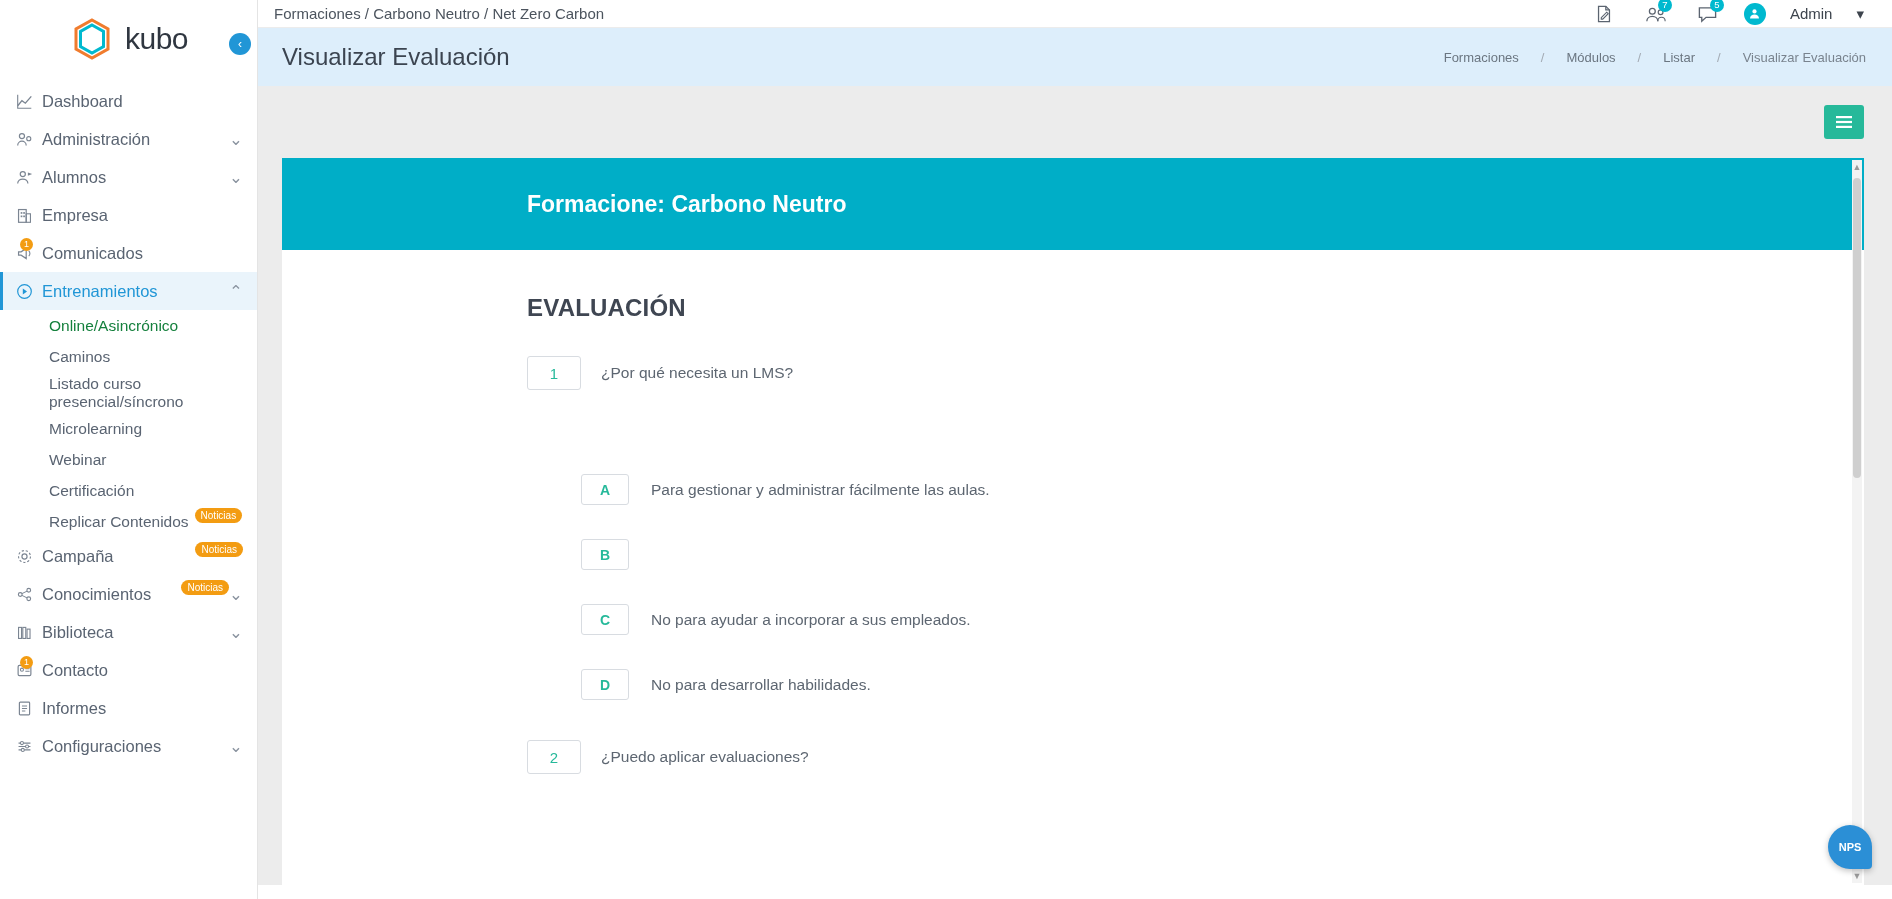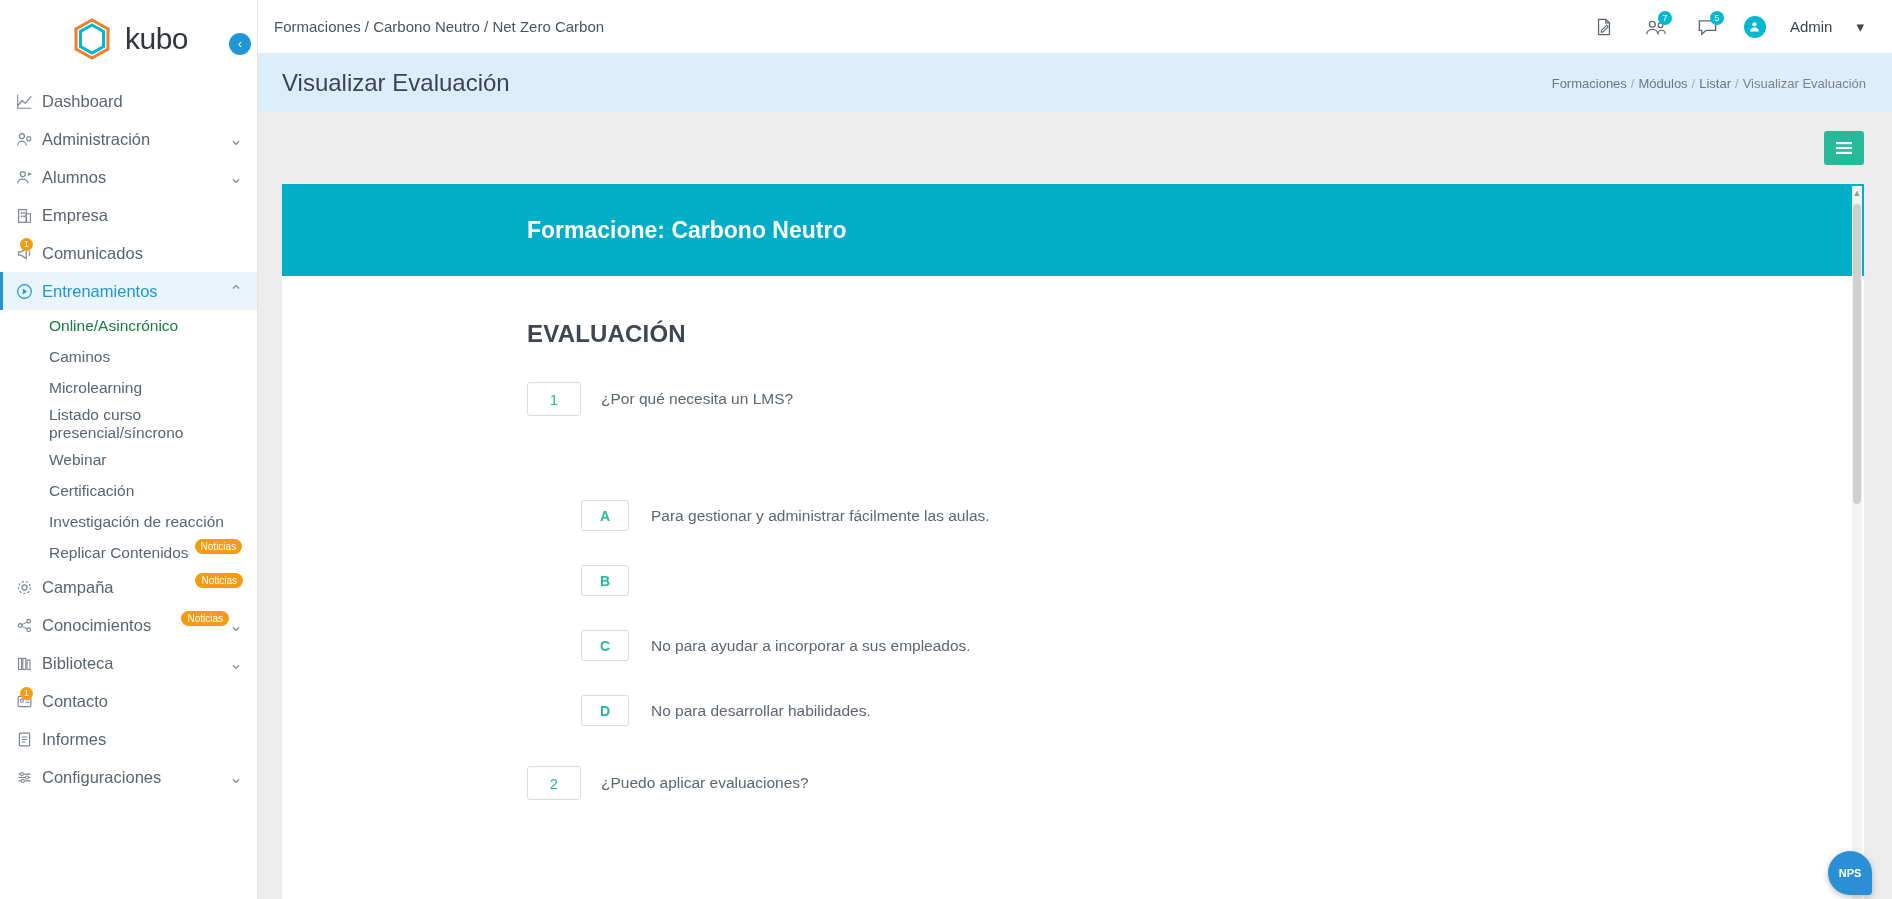--- a/index.html
+++ b/index.html
@@ -139,21 +139,21 @@
 
   
   .main {
     flex: 1 1 auto;
     height: 899px;
     position: relative;
     background: #ffffff;
     overflow: hidden;
   }
   .topbar {
-    height: 54px;
+    height: 28px;
     background: #ffffff;
     border-bottom: 1px solid #ececec;
     display: flex;
     align-items: center;
     padding: 0 14px 0 16px;
   }
   .crumbs-top {
     font-size: 15px;
     color: #4c545e;
     flex: 1 1 auto;
@@ -212,21 +212,21 @@
     font-size: 24px;
     color: #3b4450;
     font-weight: 400;
     flex: 1 1 auto;
   }
   .crumbs {
     font-size: 13px;
     color: #6b7681;
     display: flex;
     align-items: flex-start;
-    gap: 4px;
+    gap: 22px;
   }
   .crumbs .sep { color: #a3abb4; }
   .crumbs .cr { cursor: pointer; }
   .crumbs .cr.cur { color: #79838e; }
 
   .toolbar-zone {
     height: 72px;
     background: #ececec;
     display: flex;
     align-items: center;
@@ -467,33 +467,30 @@
       </div>
 
       <div class="sub-list">
         <div class="sub-item active">
           <span class="stext">Online/Asincrónico</span>
         </div>
         <div class="sub-item">
           <span class="stext">Caminos</span>
         </div>
         <div class="sub-item">
+          <span class="stext">Listado curso presencial/síncrono</span>
+        </div>
+        <div class="sub-item">
           <span class="stext">Microlearning</span>
-        </div>
-        <div class="sub-item">
-          <span class="stext">Listado curso presencial/síncrono</span>
         </div>
         <div class="sub-item">
           <span class="stext">Webinar</span>
         </div>
         <div class="sub-item">
           <span class="stext">Certificación</span>
-        </div>
-        <div class="sub-item">
-          <span class="stext">Investigación de reacción</span>
         </div>
         <div class="sub-item">
           <span class="stext">Replicar Contenidos</span>
           <span class="badge-news">Noticias</span>
         </div>
       </div>
 
       <div class="nav-item">
         <span class="nic">
           <svg width="17" height="17" viewBox="0 0 20 20">

